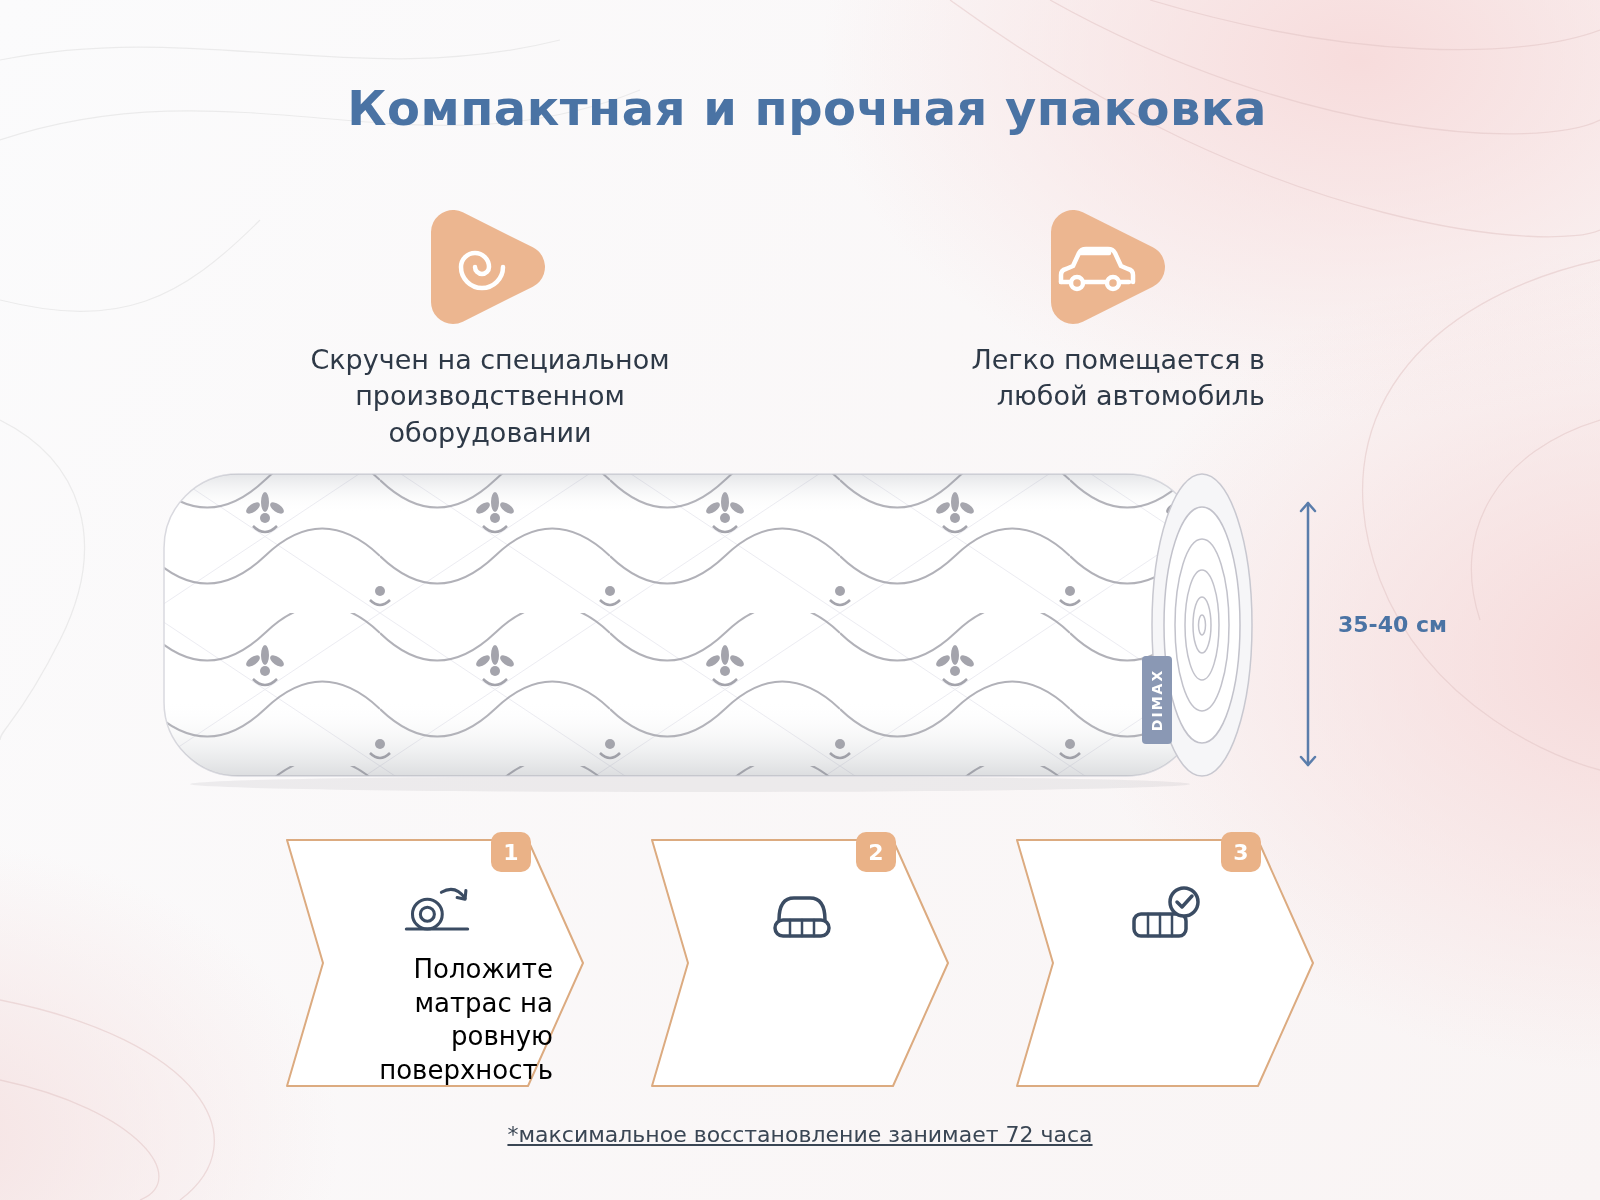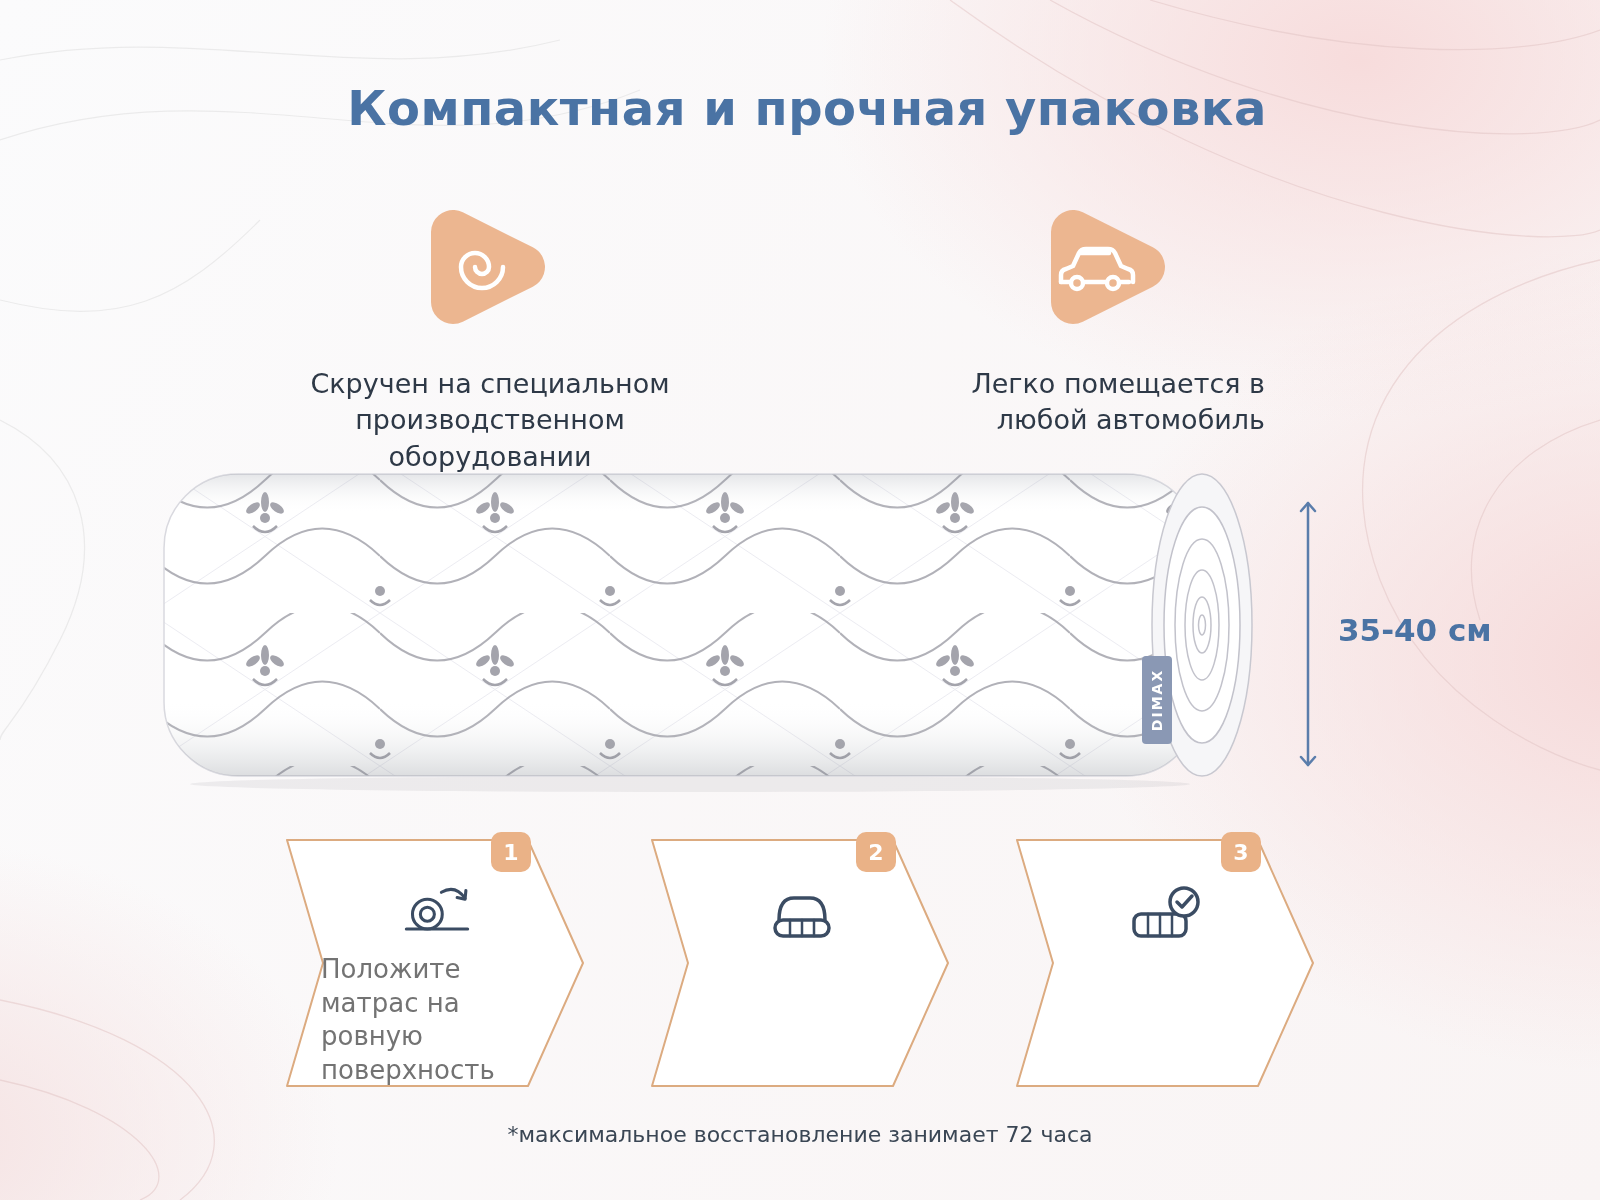--- a/index.html
+++ b/index.html
@@ -16,41 +16,41 @@
   }
   .waves { position:absolute; inset:0; }
   .page-title {
     position:absolute; top:80px; left:7px; width:100%;
     text-align:center; font-size:48px; font-weight:700;
     color:#4a73a4; letter-spacing:0.5px;
   }
   .features { position:absolute; top:192px; left:0; width:100%;
     display:flex; justify-content:center; gap:140px; }
   .feature { width:480px; display:flex; flex-direction:column; align-items:center; }
-  .feature-text { margin-top:24px; font-size:27px; line-height:1.35; text-align:center;
+  .feature-text { font-size:27px; line-height:1.35; text-align:center;
     color:#2e3947; max-width:480px; }
   .feature-text.narrow { max-width:310px;text-align:right; }
   .roll-wrap { position:absolute; left:150px; top:460px; width:1120px; height:334px; }
   .measure-arrow { position:absolute; left:1295px; top:494px; }
   .height-label { position:absolute; left:1338px; top:612px; width:220px;
-    font-size:31px; font-weight:700; color:#4a73a4; }
+    font-size:22px; font-weight:700; color:#4a73a4; }
   .steps { position:absolute; top:838px; left:0; width:100%;
     display:flex; justify-content:center; gap:65px; }
   .step { position:relative; width:300px; height:250px; }
   .step-shape { position:absolute; inset:0; }
   .step-content { position:relative; z-index:2; height:100%;
     display:flex; flex-direction:column; align-items:center; padding:28px 36px 0 40px; }
   .step-badge { position:absolute; z-index:3; top:-6px; right:54px;
     width:40px; height:40px; border-radius:10px; background:#eab287;
     color:#ffffff; font-size:22px; font-weight:700;
     display:flex; align-items:center; justify-content:center; }
-  .step-text { margin-top:8px; font-size:26px; line-height:1.3; text-align:left;
-    color:#737373; width:232px; }
+  .step-text { margin-top:8px; font-size:26px; line-height:1.3; text-align:right;
+    color:#000000; width:232px; }
   .footnote { position:absolute; top:1122px; left:0; width:100%;
-    text-align:center; font-size:22px; color:#3a4654; }
+    text-align:center; font-size:22px; color:#3a4654;text-decoration:underline; }
 </style>
 </head>
 <body>
 
 <svg class="waves" width="1600" height="1200" viewBox="0 0 1600 1200">
   <g fill="none" stroke="#e3c6c6" stroke-width="1.3" opacity="0.55">
     <path d="M1150 0 C1350 60 1520 60 1600 30"></path>
     <path d="M1050 0 C1300 140 1540 150 1600 120"></path>
     <path d="M950 0 C1280 240 1560 250 1600 230"></path>
     <path d="M1600 260 C1420 300 1320 420 1380 580 C1430 710 1560 760 1600 770"></path>

